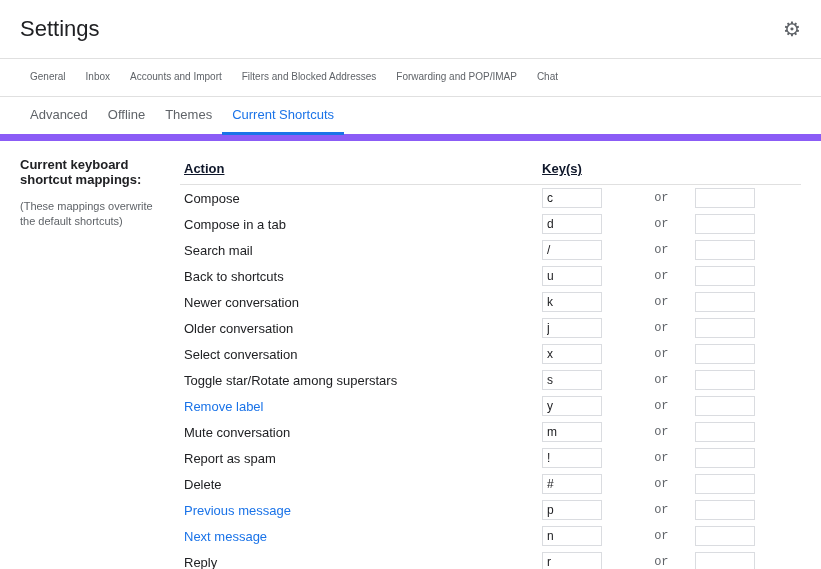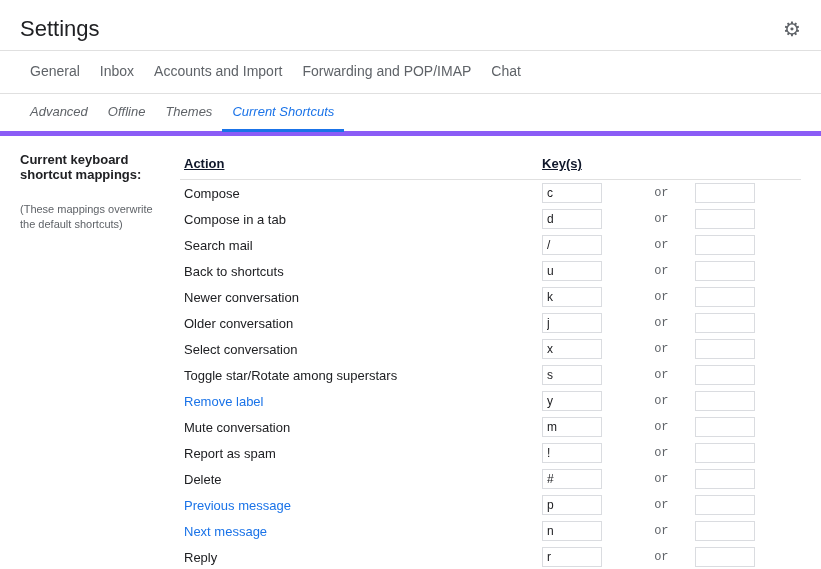--- a/index.html
+++ b/index.html
@@ -2,21 +2,21 @@
 <html><head>
   <meta charset="utf-8">
   <style>
     * { box-sizing: border-box; margin: 0; padding: 0; }
     body { font-family: Arial, sans-serif; font-size: 13px; color: #202124; background: #fff; }
 
     .header {
       display: flex;
       align-items: center;
       justify-content: space-between;
-      padding: 16px 20px 8px 20px;
+      padding: 16px 20px 16px 20px;
       border-bottom: 1px solid #e0e0e0;
     }
     .header-title {
       font-size: 22px;
       font-weight: 400;
       color: #202124;
     }
     .gear-icon {
       font-size: 20px;
       color: #5f6368;
@@ -24,34 +24,33 @@
     }
 
     .nav-tabs {
       display: flex;
       padding: 0 20px;
       border-bottom: 1px solid #e0e0e0;
       overflow-x: auto;
     }
     .nav-tab {
       padding: 12px 10px;
-      font-size: 14px;
+      font-size: 10px;
       color: #5f6368;
       text-decoration: none;
       cursor: pointer;
       white-space: nowrap;
       border-bottom: 3px solid transparent;
       margin-bottom: -1px;
     }
 
     .sub-tabs {
       display: flex;
       padding: 0 20px;
-      border-bottom: 5px solid #8b5cf6;
-      font-style: italic;
+      border-bottom: 7px solid #8b5cf6;
     }
     .sub-tab {
       padding: 10px 10px;
       font-size: 13px;
       color: #5f6368;
       cursor: pointer;
       white-space: nowrap;
       border-bottom: 3px solid transparent;
       margin-bottom: -1px;
     }
@@ -67,21 +66,21 @@
 
     .left-panel {
       width: 160px;
       flex-shrink: 0;
       padding-right: 16px;
     }
     .left-panel-title {
       font-size: 13px;
       font-weight: bold;
       color: #202124;
-      margin-bottom: 20px;
+      margin-bottom: 12px;
     }
     .left-panel-desc {
       font-size: 11px;
       color: #5f6368;
       line-height: 1.4;
     }
 
     .main-panel {
       flex: 1;
     }
@@ -132,20 +131,21 @@
 
 <div class="header">
   <span class="header-title">Settings</span>
   <span class="gear-icon">⚙</span>
 </div>
 
 <div class="nav-tabs">
 <span class="nav-tab">General</span>
     <span class="nav-tab">Inbox</span>
     <span class="nav-tab">Accounts and Import</span>
+    <span class="nav-tab">Filters and Blocked Addresses</span>
     <span class="nav-tab">Forwarding and POP/IMAP</span>
     <span class="nav-tab">Chat</span>
   </div>
 
 <div class="sub-tabs">
 <span class="sub-tab">Advanced</span>
     <span class="sub-tab">Offline</span>
     <span class="sub-tab">Themes</span>
     <span class="sub-tab active">Current Shortcuts</span>
   </div>

